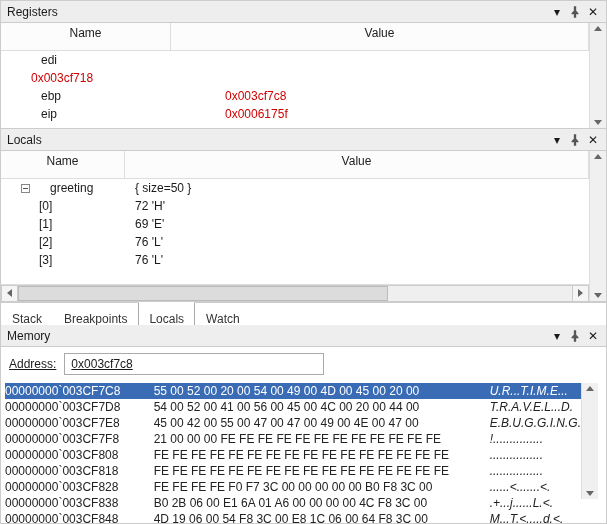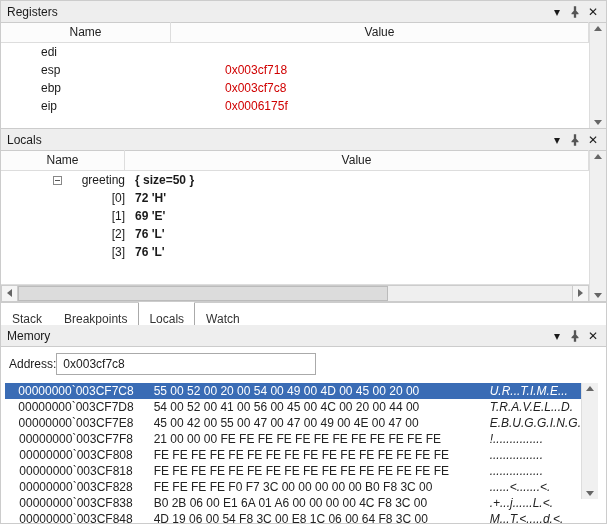--- a/index.html
+++ b/index.html
@@ -2,58 +2,58 @@
 <html><head>
 <meta charset="utf-8">
 <style>
 * { box-sizing:border-box; margin:0; padding:0; font-family:"Segoe UI",Tahoma,sans-serif; font-size:12px; color:#1a1a1a; }
 body { background:#fff; width:607px; height:524px; overflow:hidden; border:1px solid #ccc; }
 .panel { display:flex; flex-direction:column; border-bottom:1px solid #ccc; }
 .panel-header { display:flex; align-items:center; background:#eee; height:22px; padding:0 6px; border-bottom:1px solid #ccc; }
 .panel-title { flex:1; font-size:12px; }
 .hdr-icons { display:flex; gap:4px; }
 .hdr-icons span, .hdr-icons svg { display:inline-flex; align-items:center; justify-content:center; width:14px; height:14px; }
-.grid-head { display:flex; background:#fcfcfc; height:20px; border-bottom:1px solid #ddd;align-items:flex-end; }
+.grid-head { display:flex; background:#fcfcfc; height:28px; border-bottom:1px solid #ddd; }
 .grid-head .col { border-right:1px solid #ddd; text-align:center; line-height:20px; color:#222; }
 .reg-name { width:170px; } .reg-val { flex:1; }
 .reg-row { display:flex; height:18px; align-items:center;gap:24px; }
 .reg-row .n { width:170px; padding-left:40px; } .reg-row .v { flex:1; padding-left:30px; }
 .red { color:#d00000; }
 .vscroll { width:17px; background:#f0f0f0; border-left:1px solid #ddd; display:flex; flex-direction:column; justify-content:space-between; align-items:center; }
 .vscroll .ar { width:0; height:0; border-left:4px solid transparent; border-right:4px solid transparent; }
 .vscroll .up { border-bottom:5px solid #666; margin-top:3px; }
 .vscroll .dn { border-top:5px solid #666; margin-bottom:3px; }
 .body-wrap { display:flex; }
 .body-main { flex:1; }
 
 .loc-name { width:124px; } .loc-val { flex:1; }
 .loc-row { display:flex; height:18px; align-items:center; }
-.loc-row .n { width:124px; padding-left:20px; display:flex; align-items:center; gap:20px;justify-content:flex-end; }
-.loc-row .v { flex:1; padding-left:10px;font-weight:bold; }
+.loc-row .n { width:124px; padding-left:20px; display:flex; align-items:center; gap:20px; }
+.loc-row .v { flex:1; padding-left:10px; }
 .child .n { padding-left:38px; }
 .minus-box { width:9px; height:9px; border:1px solid #888; position:relative; }
 .minus-box::after { content:""; position:absolute; left:1px; right:1px; top:3px; height:1px; background:#555; }
 .hscroll-area { height:17px; background:#f5f5f5; border-top:1px solid #ddd; display:flex; align-items:center; padding:0; }
 .hscroll-area .btn { width:17px; height:17px; border:1px solid #ccc; display:flex; align-items:center; justify-content:center; background:#f5f5f5; }
 .hscroll-area .track { flex:1; height:17px; border:1px solid #ccc; border-left:none; border-right:none; position:relative; background:#efefef; }
 .hscroll-area .thumb { position:absolute; left:0; top:0; bottom:0; width:370px; background:#dcdcdc; border:1px solid #bbb; }
 .tri-l { width:0;height:0;border-top:4px solid transparent;border-bottom:4px solid transparent;border-right:5px solid #666; }
 .tri-r { width:0;height:0;border-top:4px solid transparent;border-bottom:4px solid transparent;border-left:5px solid #666; }
 
 .tabstrip { display:flex; height:23px; background:#fff; align-items:flex-start; border-top:1px solid #ccc; }
 .tab { padding:9px 10px; border:1px solid transparent; border-top:none; color:#333; }
 .tab.active { border:1px solid #aaa; border-top:1px solid #fff; background:#fff; margin-top:-1px; }
 
-.addr-row { display:flex; align-items:center; padding:6px 8px 8px; }
+.addr-row { display:flex; align-items:center; gap:8px; padding:6px 8px 8px;text-decoration:underline; }
 .addr-row input { width:260px; height:22px; border:1px solid #aaa; padding:0 6px; font-size:12px; }
 .mem-view { font-family:Consolas,"Courier New",monospace; font-size:12px; line-height:16px; padding:0 0 2px 4px; white-space:pre; }
 .mem-row { display:flex; height:16px; }
 .mem-row.sel { background:#3a6cb5; color:#fff; }
 .mem-row.sel .ad, .mem-row.sel .hx, .mem-row.sel .as { color:#fff; }
-.ad { width:142px; color:#222;text-align:center; }
+.ad { width:142px; color:#222; }
 .hx { width:336px; color:#222; }
 .as { flex:1; color:#222;font-style:italic; }
 </style>
 </head>
 <body>
 
 <div class="panel" style="height:128px;">
   <div class="panel-header">
     <span class="panel-title">Registers</span>
     <div class="hdr-icons">
@@ -70,21 +70,20 @@
     <div class="body-main">
       <div class="grid-head">
         <div class="col reg-name">Name</div>
         <div class="col reg-val">Value</div>
       </div>
       <div id="reg-rows">
           <div class="reg-row">
             <div class="n">edi</div>
           </div>
           <div class="reg-row">
-            <div class="n">esp</div>
             <div class="v red">0x003cf718</div>
           </div>
           <div class="reg-row">
             <div class="n">ebp</div>
             <div class="v red">0x003cf7c8</div>
           </div>
           <div class="reg-row">
             <div class="n">eip</div>
             <div class="v red">0x0006175f</div>
           </div>

